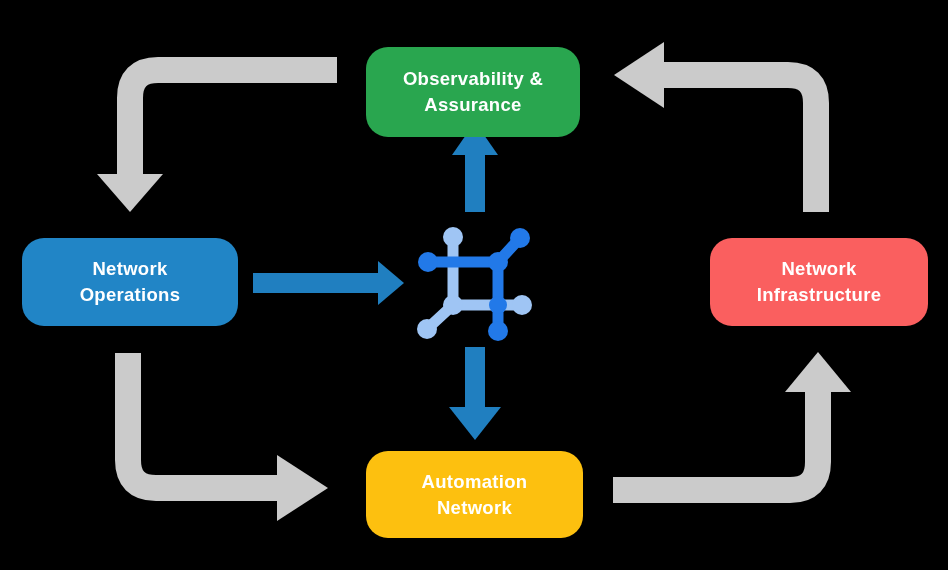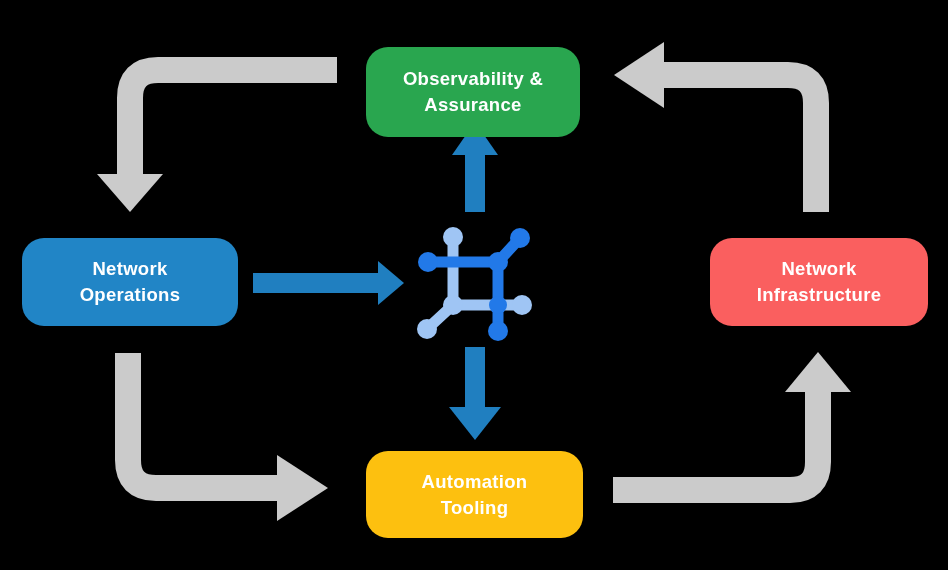--- a/index.html
+++ b/index.html
@@ -124,16 +124,16 @@
 Operations</span>
   </div>
 
   <div class="node node-network-infrastructure">
     <span class="node-label">Network
 Infrastructure</span>
   </div>
 
   <div class="node node-automation-tooling">
     <span class="node-label">Automation
-Tooling</span>
+Network</span>
   </div>
 
 </div>
 
 </body></html>

